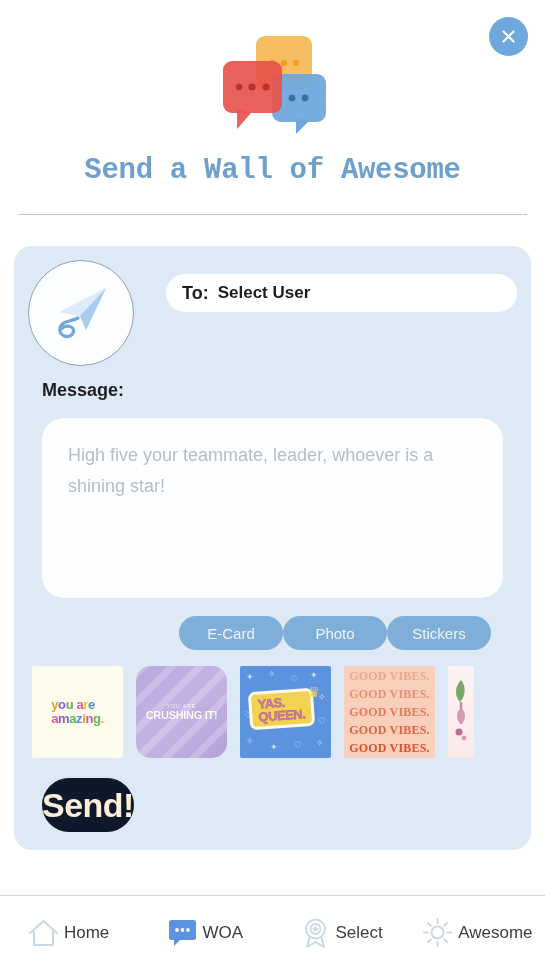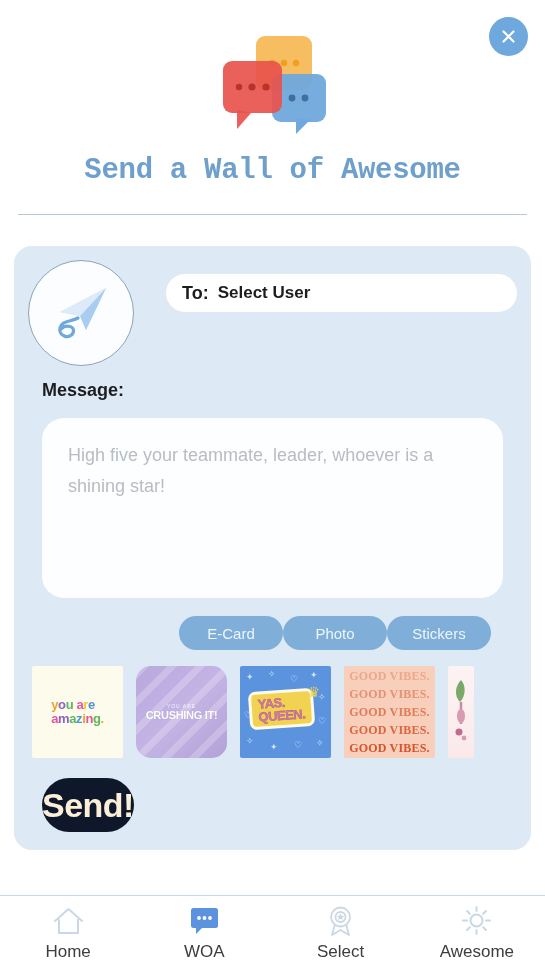--- a/index.html
+++ b/index.html
@@ -234,21 +234,21 @@
   
   .bottom-nav {
     position: absolute; left: 0; right: 0; bottom: 0;
     height: 74px;
     background: #ffffff;
     border-top: 1.5px solid #c9d8e4;
     display: flex; align-items: center;
   }
   .nav-item {
     flex: 1 1 0;
-    display: flex; flex-direction: column;
+    display: flex; 
     align-items: center; justify-content: center;
     gap: 4px; cursor: pointer; height: 100%;
   }
   .nav-icon { height: 34px; display: flex; align-items: center; justify-content: center; }
   .nav-label { font-size: 17px; color: #3d3d3f; }
 </style>
 </head>
 <body>
 
 <div id="app">

